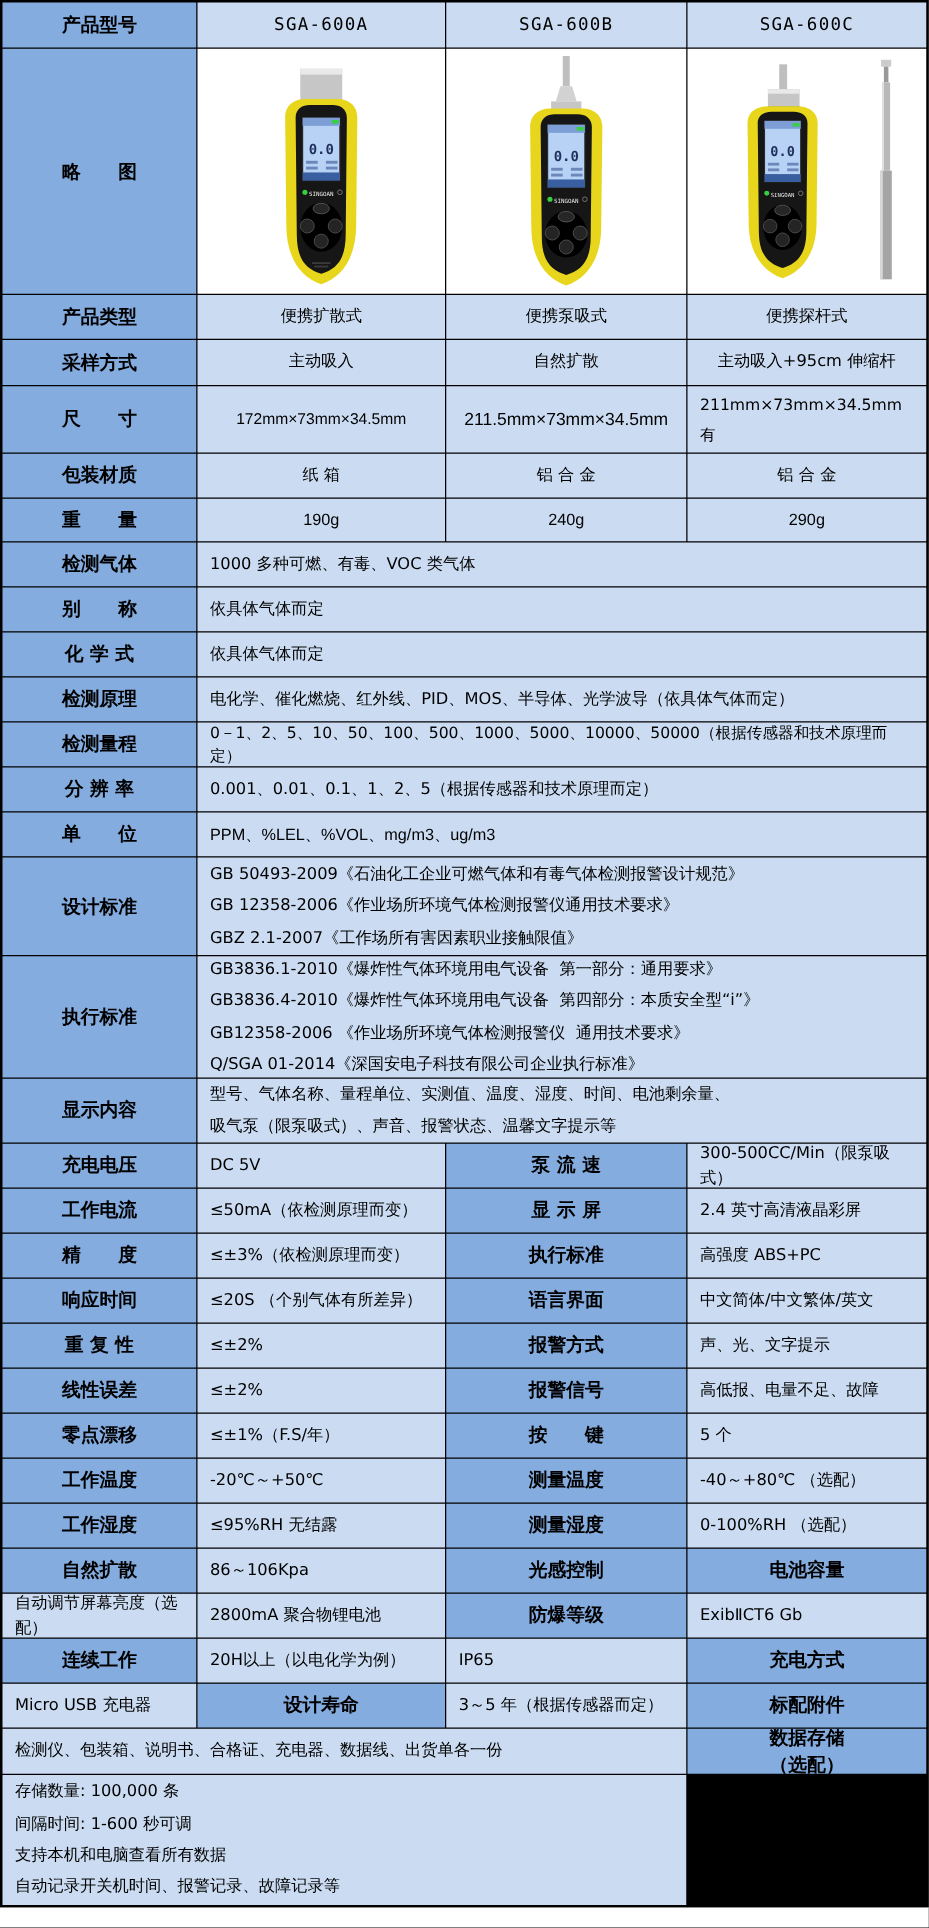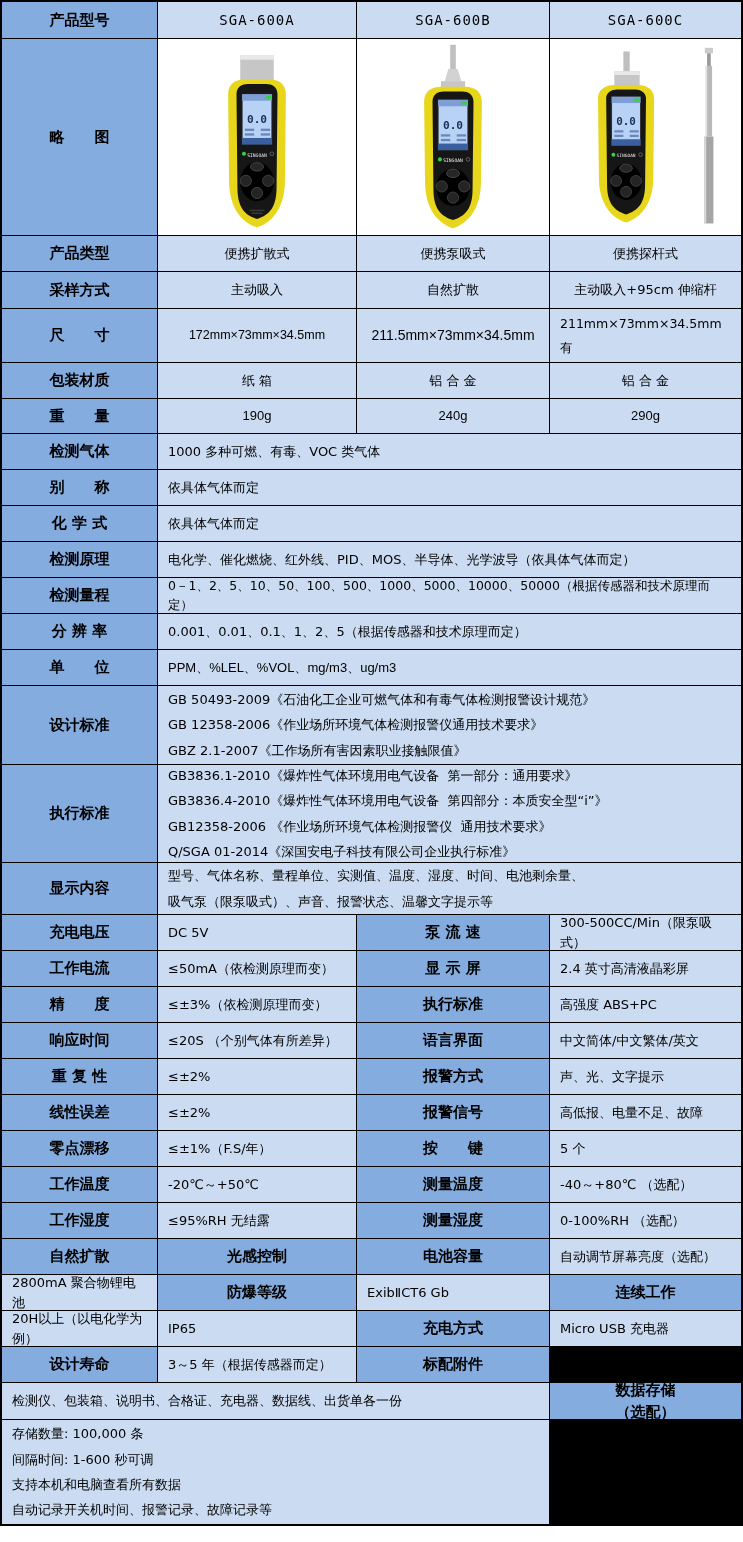--- a/index.html
+++ b/index.html
@@ -249,20 +249,21 @@
   <div class="c">-20℃～+50℃</div>
   <div class="c lab">测量温度</div>
   <div class="c">-40～+80℃ （选配）</div>
 
   <div class="c lab">工作湿度</div>
   <div class="c">≤95%RH 无结露</div>
   <div class="c lab">测量湿度</div>
   <div class="c">0-100%RH （选配）</div>
 
   <div class="c lab">自然扩散</div>
+  <div class="c">86～106Kpa</div>
   <div class="c lab">光感控制</div>
   <div class="c lab">电池容量</div>
 
   <div class="c">自动调节屏幕亮度（选配）</div>
   <div class="c">2800mA 聚合物锂电池</div>
   <div class="c lab">防爆等级</div>
   <div class="c">ExibⅡCT6 Gb</div>
 
   <div class="c lab">连续工作</div>
   <div class="c">20H以上（以电化学为例）</div>

